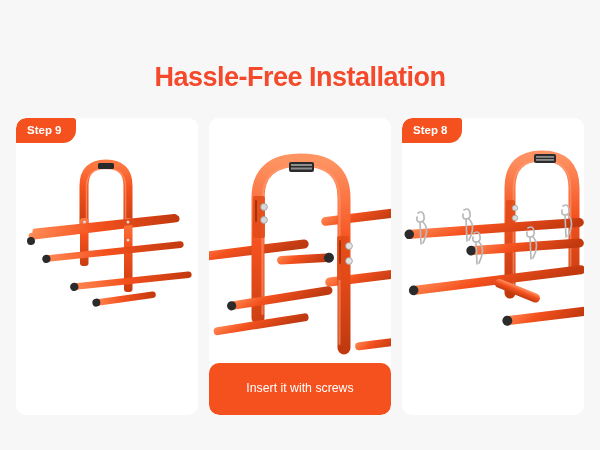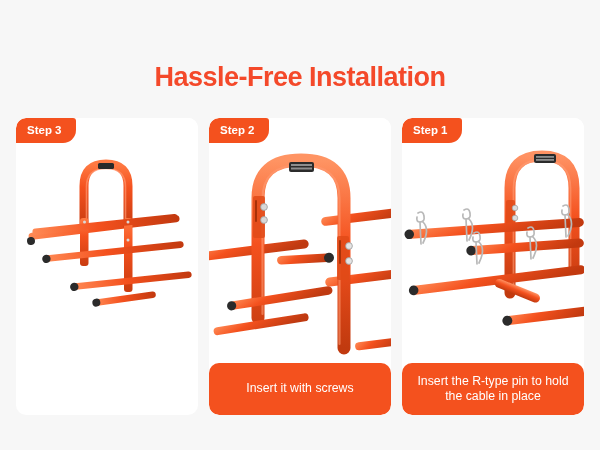--- a/index.html
+++ b/index.html
@@ -170,21 +170,21 @@
           <g transform="rotate(-8 112 180)">
             <rect x="78" y="177" width="62" height="6.4" rx="3.2" fill="url(#g1b)"></rect>
             <ellipse cx="80" cy="180.2" rx="4" ry="4" fill="#2b2b2b"></ellipse>
           </g>
 
           <circle cx="68.5" cy="104" r="1.5" fill="#d9d9d9"></circle>
           <circle cx="112" cy="104" r="1.5" fill="#d9d9d9"></circle>
           <circle cx="112" cy="122" r="1.5" fill="#d9d9d9"></circle>
         </svg>
       </div>
-      <div class="step-badge">Step 3</div>
+      <div class="step-badge">Step 9</div>
     </div>
 
     <div class="card">
       <div class="photo">
         <svg viewBox="0 0 182 245" xmlns="http://www.w3.org/2000/svg">
           <defs>
             <linearGradient id="g2a" x1="0" y1="0" x2="1" y2="0.2">
               <stop offset="0%" stop-color="#ff8b56"></stop>
               <stop offset="40%" stop-color="#f4511e"></stop>
               <stop offset="100%" stop-color="#bf3a11"></stop>
@@ -236,21 +236,20 @@
           </g>
           <g transform="rotate(-9 60 205)">
             <rect x="4" y="201" width="96" height="8" rx="4" fill="url(#g2a)"></rect>
           </g>
 
           <g transform="rotate(-7 168 226)">
             <rect x="146" y="222" width="48" height="8" rx="4" fill="url(#g2a)"></rect>
           </g>
         </svg>
       </div>
-      <div class="step-badge">Step 2</div>
       <div class="caption">Insert it with screws</div>
     </div>
 
     <div class="card">
       <div class="photo">
         <svg viewBox="0 0 182 245" xmlns="http://www.w3.org/2000/svg">
           <defs>
             <linearGradient id="g3a" x1="0" y1="0" x2="1" y2="0.15">
               <stop offset="0%" stop-color="#ff8a55"></stop>
               <stop offset="42%" stop-color="#f4511e"></stop>
@@ -315,18 +314,17 @@
             <path d="M161 88 q5 -3 6 3 q1 6 -4 6 q-4 0 -3 -5"></path>
             <path d="M163 97 l1 22"></path>
             <path d="M166 97 q7 7 0 21"></path>
           </g>
 
           <g transform="rotate(22 110 170)">
             <rect x="92" y="166" width="48" height="9" rx="4.5" fill="url(#g3b)"></rect>
           </g>
         </svg>
       </div>
-      <div class="step-badge">Step 1</div>
-      <div class="caption">Insert the R-type pin to hold the cable in place</div>
+      <div class="step-badge">Step 8</div>
     </div>
 
   </div>
 </div>
 
 </body></html>

